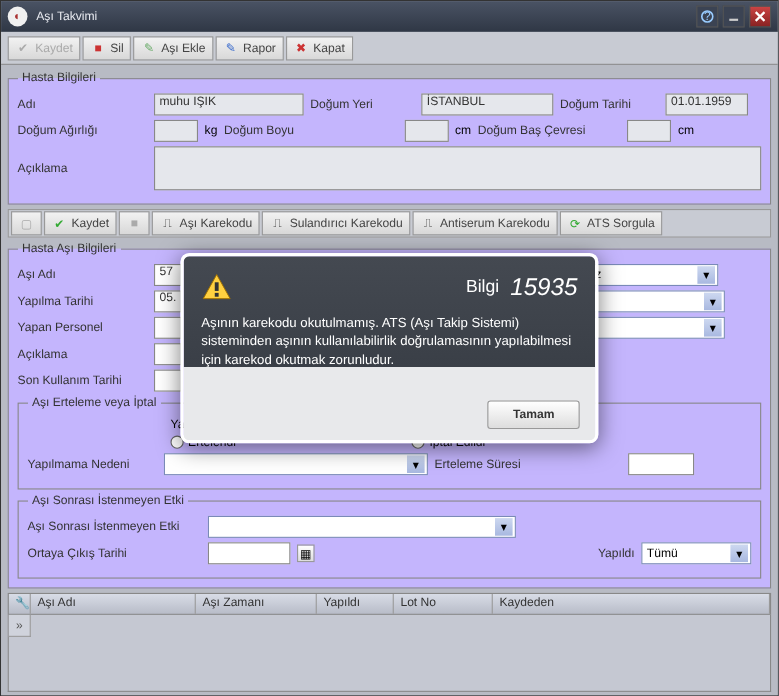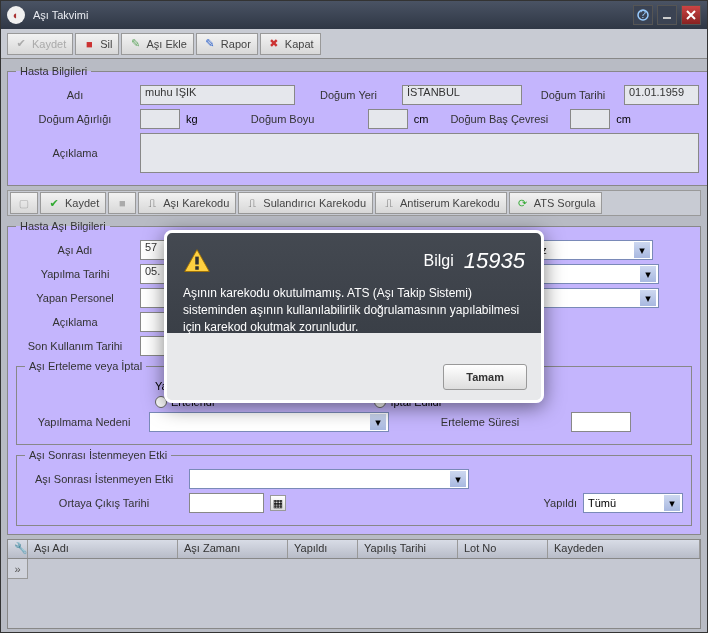--- a/index.html
+++ b/index.html
@@ -12,21 +12,21 @@
 .titlebar .wbtn.close { background: linear-gradient(to bottom, #c44, #822); }
 .titlebar .wbtn svg { width: 12px; height: 12px; }
 .toolbar { height: 30px; background: #c8cbd3; border-bottom: 1px solid #888; display: flex; align-items: center; padding: 0 6px; gap: 2px; }
 .tbtn { height: 22px; padding: 0 6px; background: linear-gradient(to bottom, #f2f2f2, #d8d8d8); border: 1px solid #999; display: flex; align-items: center; gap: 4px; cursor: pointer; color: #444; }
 .tbtn.disabled { color: #aaa; }
 .tbtn .ico { width: 14px; height: 14px; display: flex; align-items: center; justify-content: center; }
 .content { flex: 1; background: #b8bbc4; padding: 6px; overflow: hidden; display: flex; flex-direction: column; gap: 4px; }
 fieldset { border: 1px solid #888; padding: 8px; background: #c4b5fd; }
 legend { padding: 0 4px; color: #333; }
 .row { display: flex; align-items: center; gap: 6px; margin-bottom: 4px; }
-.lbl { text-align: center; color: #333; }
+.lbl { text-align: left; color: #333; }
 .fld { height: 20px; background: #fff; border: 1px solid #888; padding: 0 4px; color: #333; }
 .fld.ro { background: #e5e7ec; }
 .sel { height: 20px; background: #fff; border: 1px solid #7a8ab8; display: flex; align-items: center; justify-content: space-between; padding: 0 2px 0 4px; cursor: pointer; }
 .sel .arr { width: 16px; height: 16px; background: linear-gradient(to bottom, #cdd8f0, #a8b8e0); display: flex; align-items: center; justify-content: center; }
 .textarea { background: #e5e7ec; border: 1px solid #888; height: 40px; resize: none; width: 100%; }
 .midbar { height: 26px; background: #c8cbd3; display: flex; align-items: center; gap: 2px; padding: 2px; border: 1px solid #999; }
 .radio { width: 12px; height: 12px; border: 1px solid #666; border-radius: 50%; background: #fff; }
 .date-ico { width: 16px; height: 16px; background: linear-gradient(to bottom, #fff, #ddd); border: 1px solid #999; display: flex; align-items: center; justify-content: center; }
 .grid-head { height: 20px; background: linear-gradient(to bottom, #d8dce6, #b8bcc8); display: flex; border: 1px solid #888; }
 .grid-head .col { border-right: 1px solid #999; padding: 2px 6px; color: #333; }
@@ -89,21 +89,21 @@
         <span class="ico" style="color:#c33">✖</span>
         <span>Kapat</span>
       </div>
   </div>
 
   <div class="content">
     <fieldset>
       <legend>Hasta Bilgileri</legend>
       <div class="row">
         <span class="lbl" style="width:118px">Adı</span>
-        <span class="fld ro" style="width:155px">muhu IŞIK</span>
+        <span class="fld ro" style="width:136px">muhu IŞIK</span>
         <span class="lbl" style="width:95px">Doğum Yeri</span>
         <span class="fld ro" style="width:120px">İSTANBUL</span>
         <span class="lbl" style="width:90px">Doğum Tarihi</span>
         <span class="fld ro" style="width:75px">01.01.1959</span>
       </div>
       <div class="row">
         <span class="lbl" style="width:118px">Doğum Ağırlığı</span>
         <span class="fld ro" style="width:40px"></span>
         <span>kg</span>
         <span class="lbl" style="width:158px">Doğum Boyu</span>
@@ -243,21 +243,20 @@
         </div>
       </fieldset>
     </fieldset>
 
     <div>
       <div class="grid-head">
         <div class="col" style="width:20px">🔧</div>
         <div class="col" style="width:150px">Aşı Adı</div>
         <div class="col" style="width:110px">Aşı Zamanı</div>
         <div class="col" style="width:70px">Yapıldı</div>
-        <div class="col" style="width:100px">Yapılış Tarihi</div>
         <div class="col" style="width:90px">Lot No</div>
         <div class="col" style="flex:1">Kaydeden</div>
       </div>
       <div class="grid-body">
         <div class="rowhead">»</div>
       </div>
     </div>
   </div>
 </div>
 

